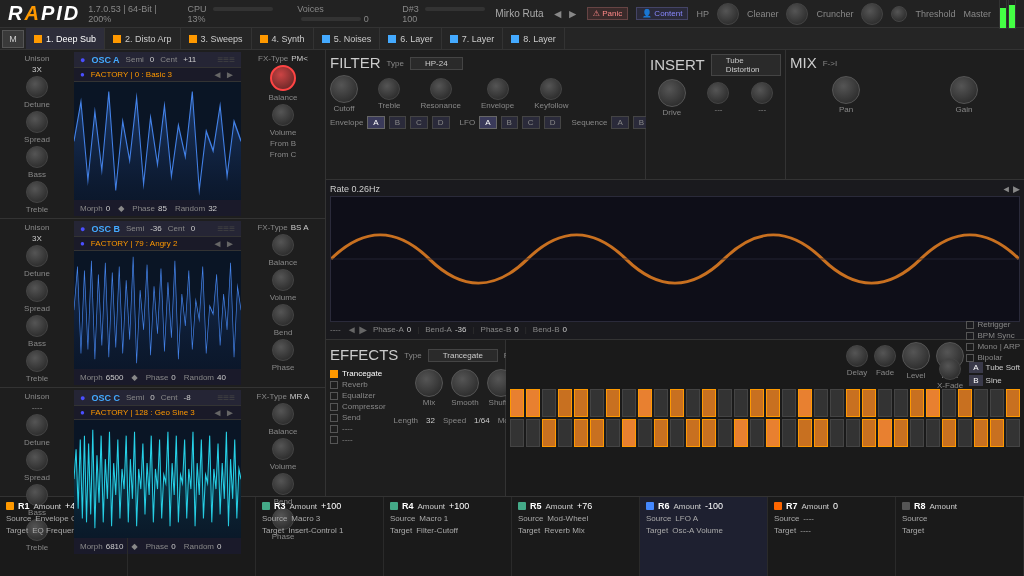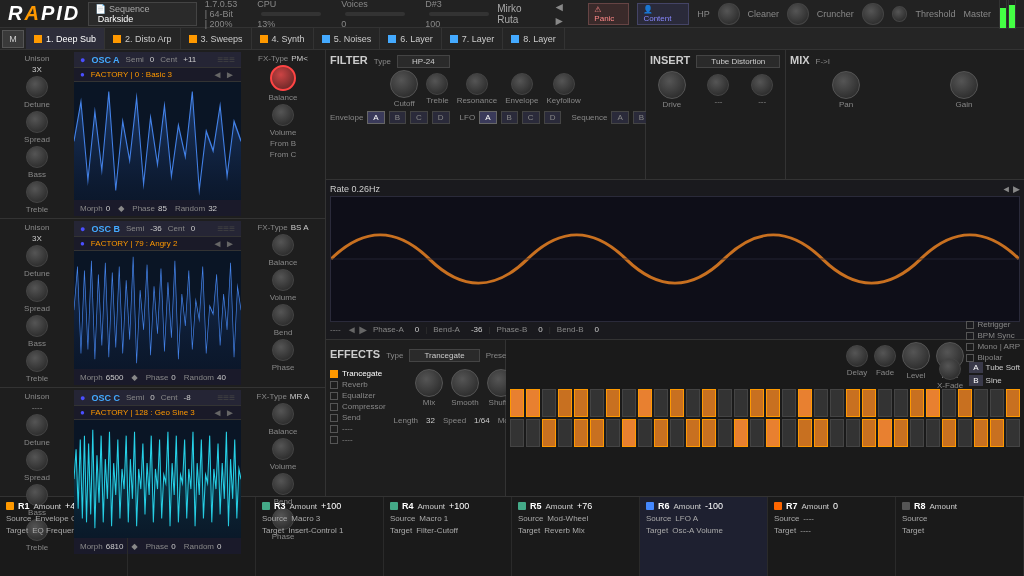--- a/index.html
+++ b/index.html
@@ -221,30 +221,30 @@
       display: flex;
       border-bottom: 1px solid #333;
     }
     .filter-section {
       width: 320px;
       background: #1e1e1e;
       border-right: 1px solid #333;
       padding: 4px;
     }
     .section-title {
-      font-size: 11px;
-      font-weight: bold;
+      font-size: 15px;
+      font-weight: normal;
       color: #ccc;
       margin-bottom: 2px;
     }
     .filter-knobs {
       display: flex;
-      gap: 8px;
-      align-items: center;
-      justify-content: center;
+      gap: 20px;
+      align-items: center;
+      justify-content: flex-start;
     }
     .knob-group {
       display: flex;
       flex-direction: column;
       align-items: center;
       gap: 1px;
     }
     .knob-label { font-size: 8px; color: #888; }
     .insert-section {
       width: 140px;
@@ -302,21 +302,21 @@
       position: relative;
       overflow: hidden;
     }
     .lfo-bottom {
       display: flex;
       gap: 6px;
       align-items: center;
       margin-top: 2px;
       font-size: 8px;
     }
-    .lfo-param { display: flex; gap: 11px; align-items: center; color: #888; }
+    .lfo-param { display: flex; gap: 3px; align-items: center; color: #888; }
     .lfo-param .v { color: #ccc; }
 
     
     .effects-row {
       flex: 1;
       display: flex;
     }
     .effects-section {
       width: 180px;
       background: #1e1e1e;
@@ -425,26 +425,20 @@
       border: 2px solid #f44;
     }
   </style>
 </head>
 <body>
 
 <div class="top-bar">
   <div class="logo">
     R<span>A</span>PID
   </div>
-  <div class="top-info">
-    <div class="seq-label">
-      📄 <span>Sequence</span>
-      &nbsp;<span style="color:#fff">Darkside</span>
-    </div>
-  </div>
   <div class="top-mid">
     <span>1.7.0.53 | 64-Bit | 200%</span>
     <span>
       <span>CPU</span>
       <span class="bar"><span class="bar-fill" style="width:13%"></span></span>
       <span>13%</span>
     </span>
     <span>
       <span>Voices</span>
       <span class="bar"><span class="bar-fill" style="width:2%"></span></span>

